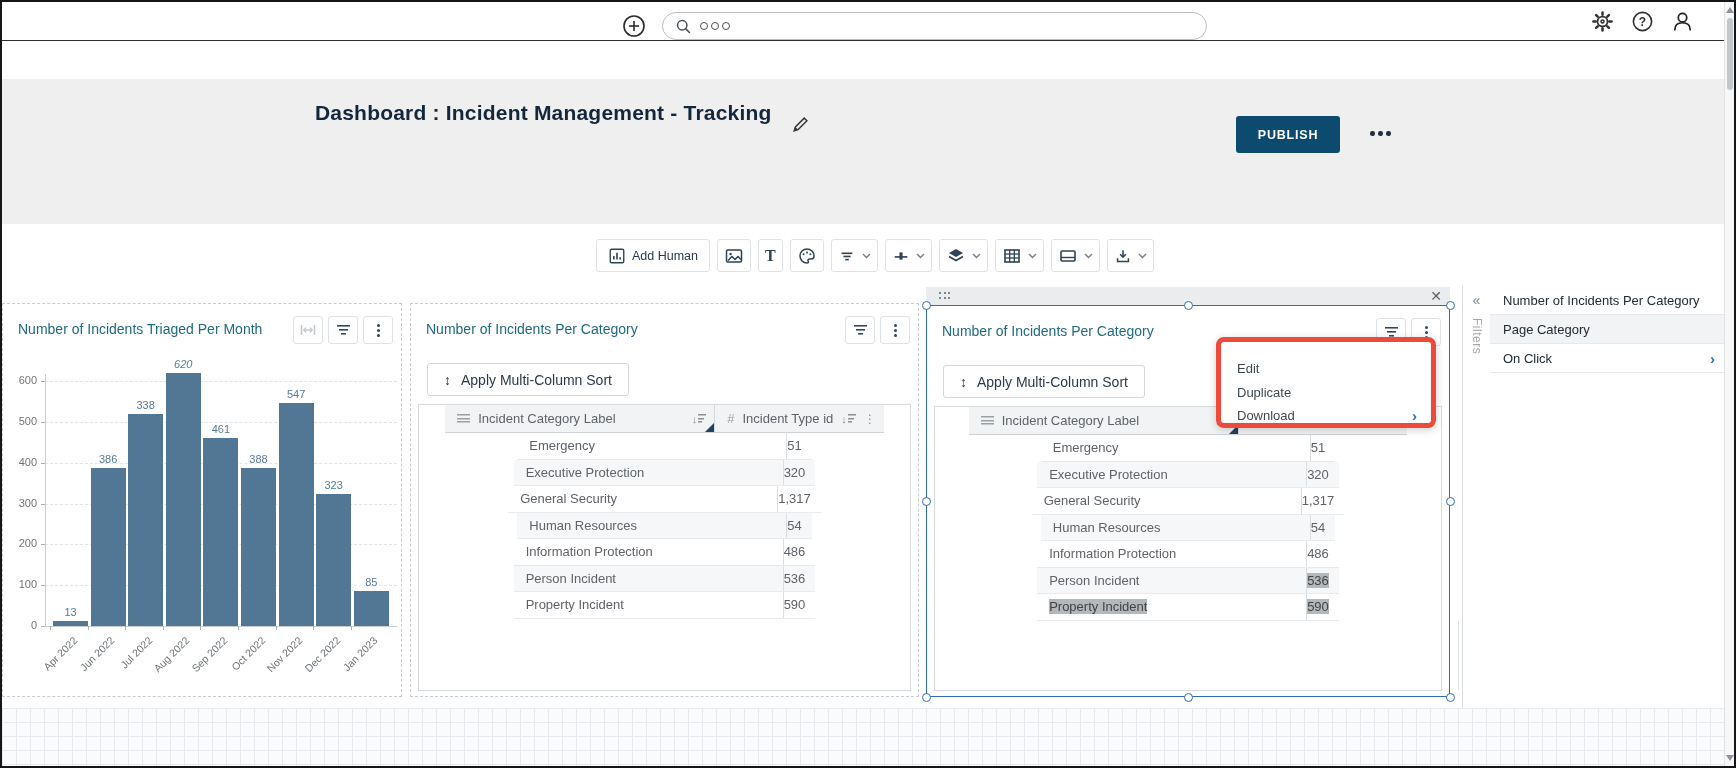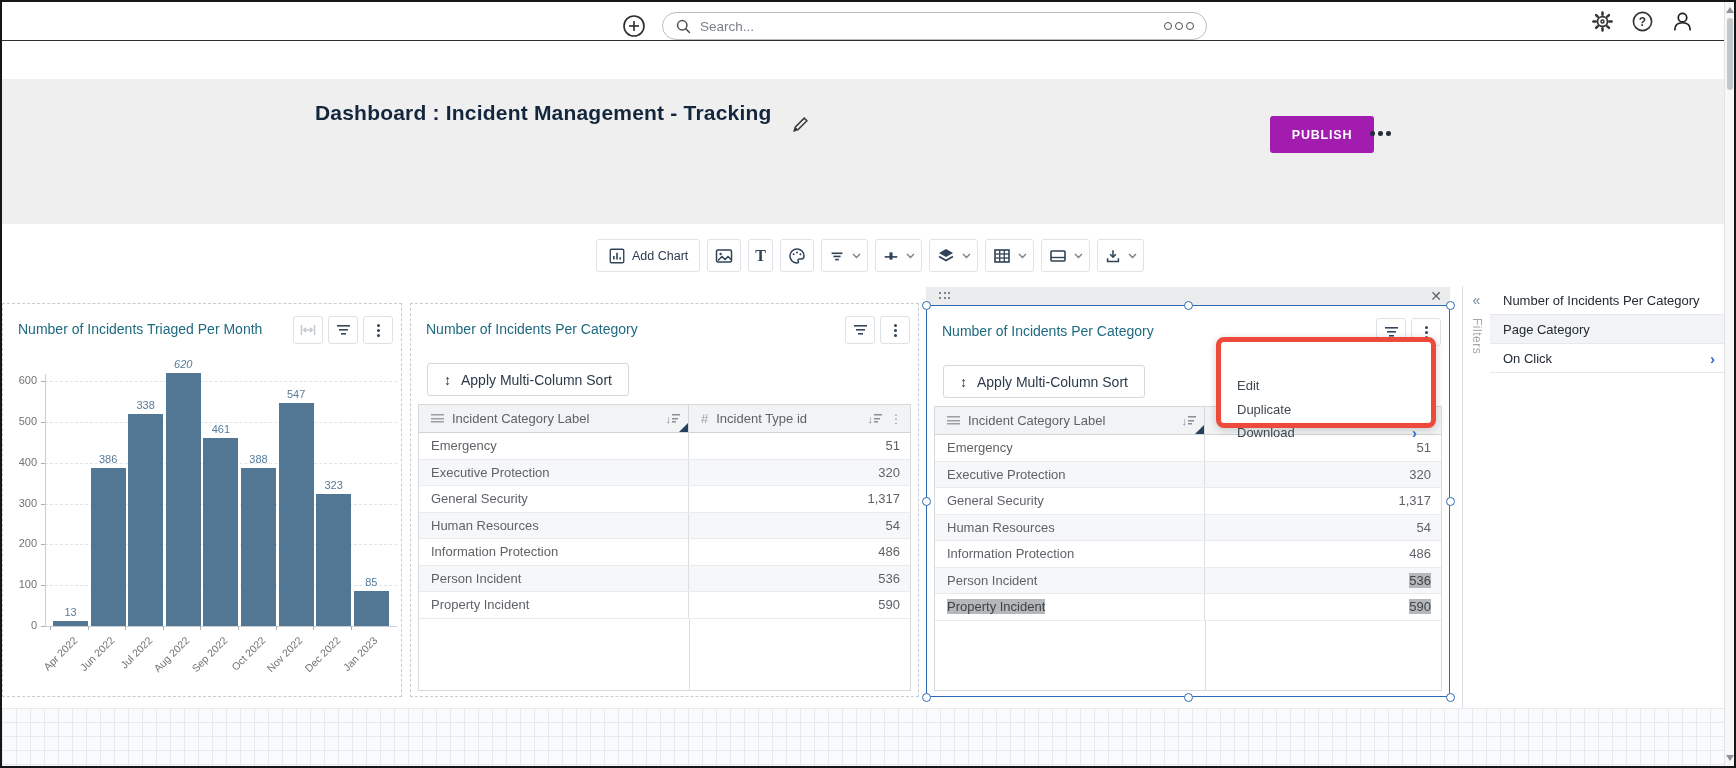--- a/index.html
+++ b/index.html
@@ -26,21 +26,21 @@
 .nav-sep { position:absolute; left:268px; top:6px; height:24px; width:1px; background:#d8dbde; }
 .nav-tab { position:absolute; top:0; height:36px; display:flex; align-items:center; font-size:13.5px; color:#1c2b40; cursor:pointer; }
 .nav-tab.t1 { left:290px; }
 .nav-tab.t2 { left:454px; font-weight:700; }
 .tab-underline { position:absolute; left:448px; top:33px; width:138px; height:3px; background:#2c70c8; }
 
 
 .headerband { position:absolute; left:0; top:77px; right:10px; height:145px; background:#efeff0; }
 .dash-title { position:absolute; left:313px; top:22px; font-size:21px; font-weight:700; color:#14263c; letter-spacing:.2px; }
 .pencil-btn { position:absolute; left:790px; top:36px; width:18px; height:18px; cursor:pointer; }
-.publish-btn { position:absolute; left:1268px; top:37px; width:104px; height:37px; background:#a21caf; color:#fff; border:none; border-radius:3px; font-size:12.5px; font-weight:700; letter-spacing:.8px; font-family:"Liberation Sans",sans-serif; cursor:pointer; }
+.publish-btn { position:absolute; left:1234px; top:37px; width:104px; height:37px; background:#0c4a6e; color:#fff; border:none; border-radius:3px; font-size:12.5px; font-weight:700; letter-spacing:.8px; font-family:"Liberation Sans",sans-serif; cursor:pointer; }
 .more-dots { position:absolute; left:1368px; top:52px; display:flex; gap:3.5px; cursor:pointer; }
 .more-dots i { width:4.5px; height:4.5px; border-radius:50%; background:#242e3d; }
 
 
 .toolbarband { position:absolute; left:0; top:222px; right:10px; height:76px; background:#fff; }
 .toolbar { position:absolute; left:594px; top:15px; display:flex; gap:7px; }
 .tbtn { height:33px; border:1px solid #dfe2e6; border-radius:3px; background:#fff; display:flex; align-items:center; justify-content:center; gap:6px; cursor:pointer; padding:0 6px; }
 .tbtn.addchart { padding:0 11px; }
 .tbtn .lbl { font-size:12.5px; color:#2b3a4e; }
 .ico-T { font-family:"Liberation Serif",serif; font-size:16px; font-weight:700; color:#2f4256; }
@@ -71,21 +71,21 @@
 .bar { position:absolute; bottom:0; }
 .bar-label { position:absolute; font-size:11px; color:#577b9b; text-align:center; }
 #chart-xlabels { position:relative; width:100%; height:62px; }
 .xlabel { position:absolute; top:8px; width:72px; text-align:right; font-size:10.5px; color:#6f7478; transform:rotate(-45deg); transform-origin:100% 0; white-space:nowrap; }
 
 
 .sort-btn { position:absolute; left:16px; top:59px; height:33px; border:1px solid #d4d8db; border-radius:3px; background:#fff; display:flex; align-items:center; gap:10px; padding:0 16px; font-size:14px; color:#2b3a4a; cursor:pointer; }
 .updown { font-size:14px; color:#2b3a4a; }
 
 
-.tbl { position:absolute; left:7px; right:7px; top:100px; bottom:5px; display:flex; flex-direction:column; border:1px solid #d6dadd; }
+.tbl { position:absolute; left:7px; right:7px; top:100px; bottom:5px; display:flex; flex-direction:column; border:1px solid #d6dadd;align-items:center; }
 .tbl-head { display:flex; height:28px; background:#f1f3f4; border-bottom:1px solid #cfd3d6; flex:none; }
 .th { position:relative; display:flex; align-items:center; gap:8px; padding:0 8px 0 12px; font-size:13px; color:#5f6368; }
 .th1 { width:270px; border-right:1px solid #d6dadd; }
 .th2 { flex:1; }
 .th-label { flex:1; white-space:nowrap; overflow:hidden; }
 .th-lines { width:13px; height:9px; flex:none;
   background:linear-gradient(#9aa0a6,#9aa0a6) 0 0/13px 1.5px no-repeat,
              linear-gradient(#9aa0a6,#9aa0a6) 0 3.7px/13px 1.5px no-repeat,
              linear-gradient(#9aa0a6,#9aa0a6) 0 7.4px/13px 1.5px no-repeat; }
 .th-hash { color:#9aa0a6; font-size:13px; flex:none; }
@@ -107,21 +107,21 @@
 
 
 .drag-strip { position:absolute; left:924px; top:285px; width:524px; height:18px; background:#eaecee; }
 .drag-dots { position:absolute; left:13px; top:5px; display:grid; grid-template-columns:repeat(3,4.5px); grid-auto-rows:4.5px; cursor:grab; }
 .drag-dots i { width:2.4px; height:2.4px; border-radius:50%; background:#5f6368; }
 .strip-close { position:absolute; right:8px; top:0; font-size:14px; color:#5f6368; cursor:pointer; line-height:18px; }
 .handle { position:absolute; width:9px; height:9px; border-radius:50%; background:#fff; border:1.5px solid #2d6cb5; z-index:8; }
 
 
 .menu-red { position:absolute; left:1214px; top:335px; width:220px; height:91px; border:5px solid #ee4a3c; border-radius:8px; background:#fff; z-index:30; box-shadow:0 2px 8px rgba(0,0,0,.18); }
-.context-menu { padding:2px 0;margin-top:30px; }
+.context-menu { padding:15px 0; }
 .cm-item { position:relative; height:23.5px; line-height:23.5px; padding-left:16px; font-size:13px; color:#3f4850; cursor:pointer; }
 .cm-sub { position:absolute; right:14px; top:0; color:#2c70c8; font-weight:700; font-size:15px; }
 
 
 .filters-strip { position:absolute; left:1460px; top:284px; width:28px; height:424px; border-left:1px solid #dcdfe2; background:#fff; display:flex; flex-direction:column; align-items:center; }
 .collapse-left { color:#6e87a0; font-size:14px; margin-top:6px; cursor:pointer; }
 .filters-vert { writing-mode:vertical-rl; color:#a3a8ad; font-size:12px; margin-top:10px; letter-spacing:.5px; }
 .sidebar { position:absolute; left:1488px; top:284px; width:238px; height:424px; background:#fff; }
 .sb-row { height:29px; display:flex; align-items:center; justify-content:space-between; padding:0 13px; font-size:13px; color:#222b33; border-bottom:1px solid #e6e8eb; white-space:nowrap; overflow:hidden; cursor:pointer; }
 .sb-row.gray { background:#f1f3f4; }
@@ -151,21 +151,20 @@
           <line x1="7" y1="12" x2="17" y2="12" stroke="#2b2b2b" stroke-width="1.6"></line>
         </svg>
     </div>
     <div class="search-pill">
       <span>
         <svg width="17" height="17" viewBox="0 0 20 20">
             <circle cx="8.5" cy="8.5" r="5.5" fill="none" stroke="#4a4f54" stroke-width="1.8"></circle>
             <line x1="12.8" y1="12.8" x2="17" y2="17" stroke="#4a4f54" stroke-width="1.8" stroke-linecap="round"></line>
           </svg>
       </span>
-      <input type="text" value="" placeholder="Search..." style="">
       <span class="ellipsis-circles">
           <i></i>
           <i></i>
           <i></i>
         </span>
     </div>
     <div class="topbar-right">
       <span class="tb-icon">
         <svg width="23" height="23" viewBox="0 0 24 24">
             <g stroke="#333" stroke-width="2.6" stroke-linecap="round">
@@ -219,21 +218,21 @@
     <div class="toolbar">
       <div class="tbtn addchart">
         <span>
             <svg width="18" height="18" viewBox="0 0 20 20">
               <rect x="2.5" y="2.5" width="15" height="15" rx="1.5" fill="none" stroke="#2f4256" stroke-width="1.5"></rect>
               <line x1="6.5" y1="14" x2="6.5" y2="10" stroke="#2f4256" stroke-width="1.8"></line>
               <line x1="10" y1="14" x2="10" y2="6.5" stroke="#2f4256" stroke-width="1.8"></line>
               <line x1="13.5" y1="14" x2="13.5" y2="11.5" stroke="#2f4256" stroke-width="1.8"></line>
             </svg>
           </span>
-        <span class="lbl">Add Chart</span>
+        <span class="lbl">Add Human</span>
       </div>
       <div class="tbtn">
         <span>
             <svg width="20" height="20" viewBox="0 0 20 20">
               <rect x="2.5" y="4" width="15" height="12" rx="1.5" fill="none" stroke="#2f4256" stroke-width="1.5"></rect>
               <circle cx="6.6" cy="8" r="1.2" fill="#2f4256"></circle>
               <path d="M4 14.5 l4-4 3 3 3-3 3 3" fill="none" stroke="#2f4256" stroke-width="1.5"></path>
             </svg>
           </span>
       </div>

